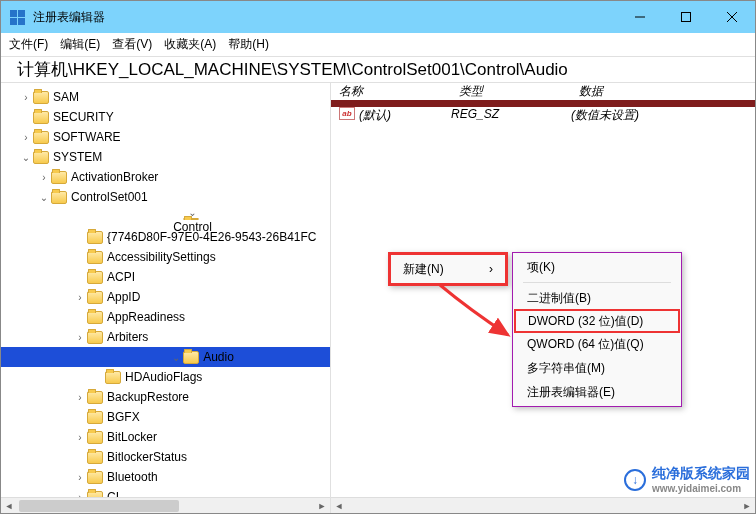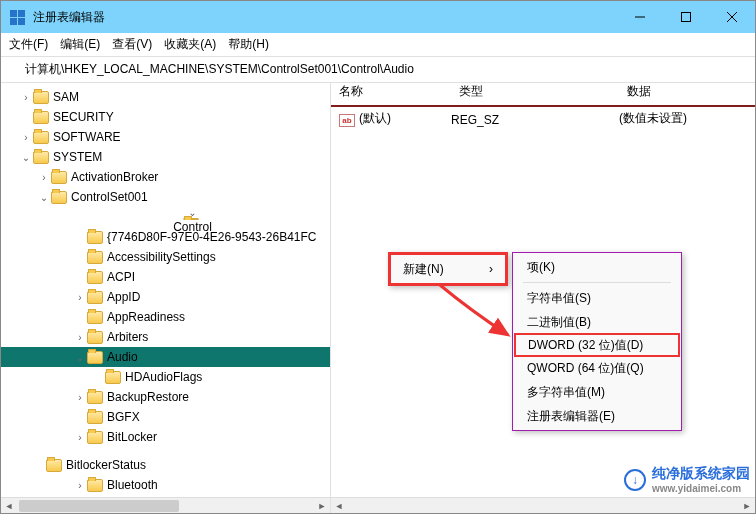--- a/index.html
+++ b/index.html
@@ -7,37 +7,37 @@
 .window { width:756px; height:514px; border:1px solid #888; display:flex; flex-direction:column; background:#fff; }
 .titlebar { height:32px; display:flex; align-items:center; padding-left:8px; background:#7dd3fc; }
 .titlebar .app-icon { width:16px; height:16px; display:flex; flex-wrap:wrap; margin-right:8px; }
 .titlebar .app-icon span { width:7px; height:7px; background:#2673c9; margin:0.5px; }
 .title-text { font-size:12px; flex:1; }
 .win-controls { display:flex; }
 .win-btn { width:46px; height:32px; display:flex; align-items:center; justify-content:center; }
 .win-btn svg { width:10px; height:10px; }
 .menubar { height:24px; display:flex; align-items:center; padding-left:8px; font-size:12px; gap:12px; border-bottom:1px solid #e0e0e0; }
 .menubar span { cursor:default; }
-.addressbar { height:26px; display:flex; align-items:center; padding:0 24px; font-size:12px; border-bottom:1px solid #e0e0e0; }
+.addressbar { height:26px; display:flex; align-items:center; padding:0 16px; font-size:17px; border-bottom:1px solid #e0e0e0; }
 .main { flex:1; display:flex; overflow:hidden; }
 .tree-pane { width:330px; border-right:1px solid #e0e0e0; overflow:hidden; font-size:12px; padding-top:4px; position:relative; }
 .tree-item { display:flex; align-items:center; height:20px; white-space:nowrap; }
-.tree-item.selected { background:#0f766e; }
+.tree-item.selected { background:#1d4ed8;justify-content:center; }
 .chev { width:14px; text-align:center; color:#666; font-size:10px; }
 .chev.open::before { content:"⌄"; }
 .chev.closed::before { content:"›"; }
 .folder-icon { width:16px; height:13px; background:linear-gradient(#ffe9a6,#f7ca4d); border:1px solid #d6a93a; border-radius:2px; margin-right:4px; position:relative; }
 .folder-icon::before { content:""; position:absolute; top:-3px; left:0; width:6px; height:3px; background:#f7ca4d; border:1px solid #d6a93a; border-bottom:none; border-radius:1px 1px 0 0; }
 .list-pane { flex:1; display:flex; flex-direction:column; font-size:12px; position:relative; }
-.list-header { display:flex; height:24px; border-bottom:2px solid #7f1d1d; align-items:flex-start; }
+.list-header { display:flex; height:24px; border-bottom:7px solid #7f1d1d; align-items:flex-end;font-style:italic; }
 .list-header div { padding-left:8px; }
 .col-name { width:120px; }
 .col-type { width:120px; }
-.col-data { flex:1;margin-left:48px; }
-.list-row { display:flex; height:20px; align-items:flex-end; }
+.col-data { flex:1; }
+.list-row { display:flex; height:20px; align-items:flex-start;font-style:italic; }
 .val-icon { width:16px; height:13px; background:#fff; border:1px solid #c77; margin:0 4px 0 8px; display:flex; align-items:center; justify-content:center; font-size:8px; color:#c33; font-weight:bold; }
 .context-menu { position:absolute; background:#f9f9f9; border:1px solid #a21caf; box-shadow:2px 2px 6px rgba(0,0,0,0.25); font-size:12px; padding:2px; }
 .menu1 { left:388px; top:252px; width:120px; border:3px solid #e33; }
 .menu1-item { height:24px; display:flex; align-items:center; padding:0 10px; justify-content:space-between; }
 .menu2 { left:512px; top:252px; width:170px; }
 .menu2-item { height:24px; display:flex; align-items:center; padding:0 12px; }
 .menu2-item.hl { border:2px solid #e33; margin:-1px; }
 .menu2-sep { height:1px; background:#ddd; margin:3px 8px; }
 .arrow-annot { position:absolute; left:430px; top:280px; pointer-events:none; }
 .scrollbar-h { height:16px; background:#f0f0f0; border-top:1px solid #ddd; display:flex; align-items:center; }
@@ -178,21 +178,21 @@
           <div class="tree-item" style="padding-left: 72px;">
             <span class="chev "></span>
             <span class="folder-icon"></span>
             <span>BGFX</span>
           </div>
           <div class="tree-item" style="padding-left: 72px;">
             <span class="chev closed"></span>
             <span class="folder-icon"></span>
             <span>BitLocker</span>
           </div>
-          <div class="tree-item" style="padding-left: 31px; margin-top: 8px;">
+          <div class="tree-item" style="padding-left: 72px;">
             <span class="chev "></span>
             <span class="folder-icon"></span>
             <span>BitlockerStatus</span>
           </div>
           <div class="tree-item" style="padding-left: 72px;">
             <span class="chev closed"></span>
             <span class="folder-icon"></span>
             <span>Bluetooth</span>
           </div>
           <div class="tree-item" style="padding-left: 72px;">
@@ -233,21 +233,20 @@
 <div class="context-menu menu1">
   <div class="menu1-item">
     <span>新建(N)</span>
     <span>›</span>
   </div>
 </div>
 
 <div class="context-menu menu2">
   <div class="menu2-item">项(K)</div>
   <div class="menu2-sep"></div>
-  <div class="menu2-item">字符串值(S)</div>
   <div class="menu2-item">二进制值(B)</div>
   <div class="menu2-item hl">DWORD (32 位)值(D)</div>
   <div class="menu2-item">QWORD (64 位)值(Q)</div>
   <div class="menu2-item">多字符串值(M)</div>
   <div class="menu2-item">注册表编辑器(E)</div>
 </div>
 
 <svg class="arrow-annot" width="100" height="70">
   <defs>
       <marker id="ah" markerWidth="8" markerHeight="8" refX="6" refY="3" orient="auto">

